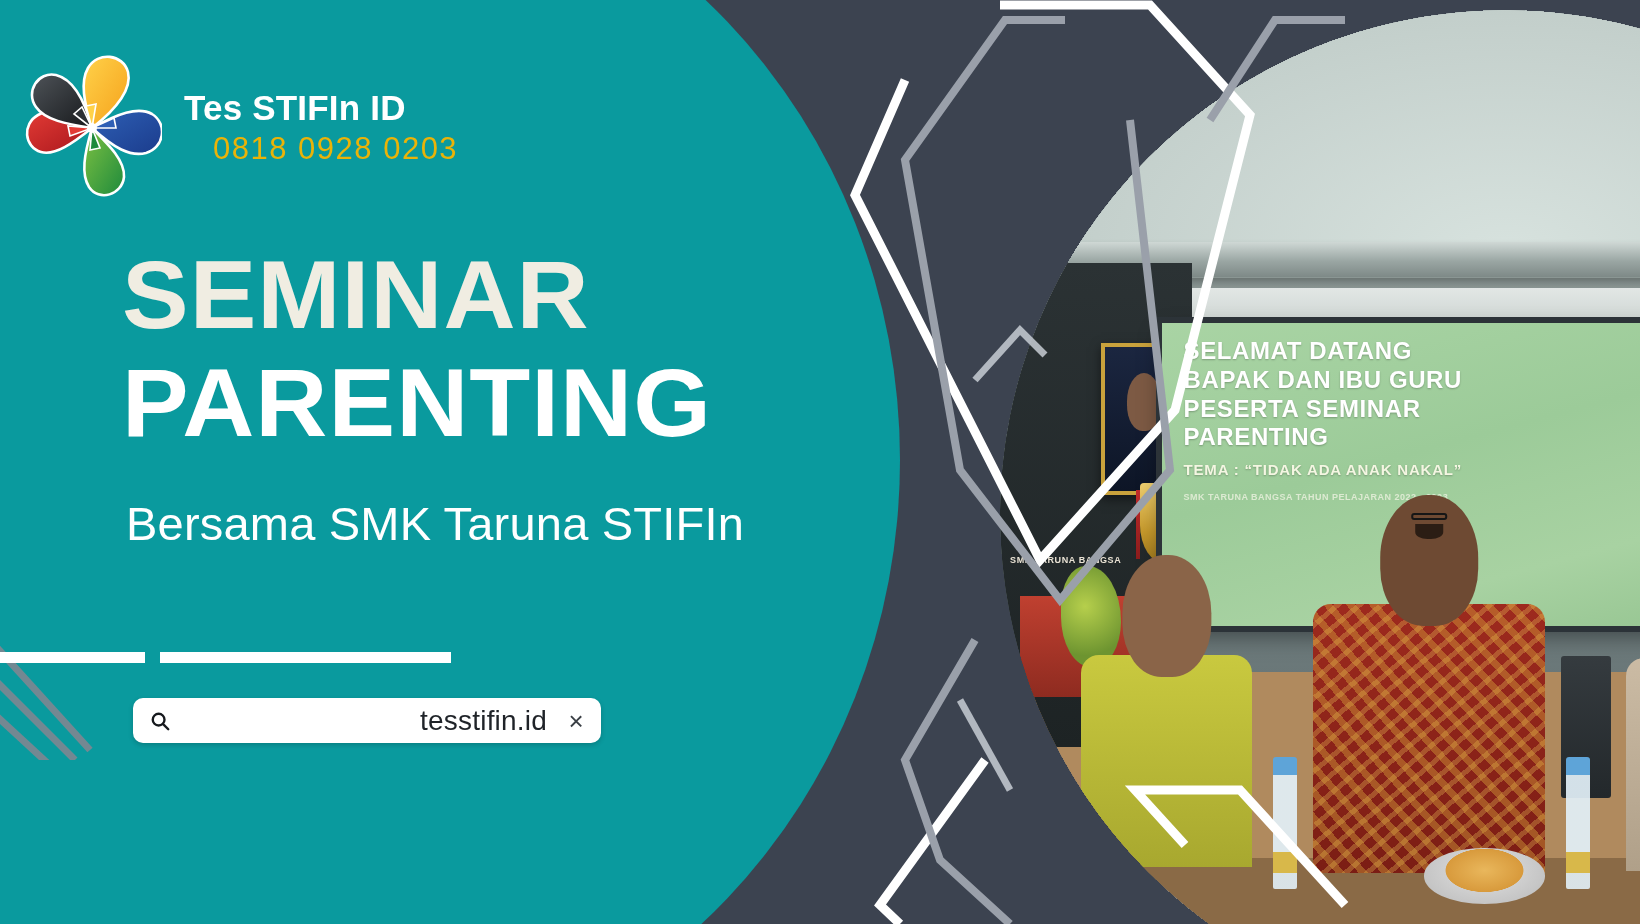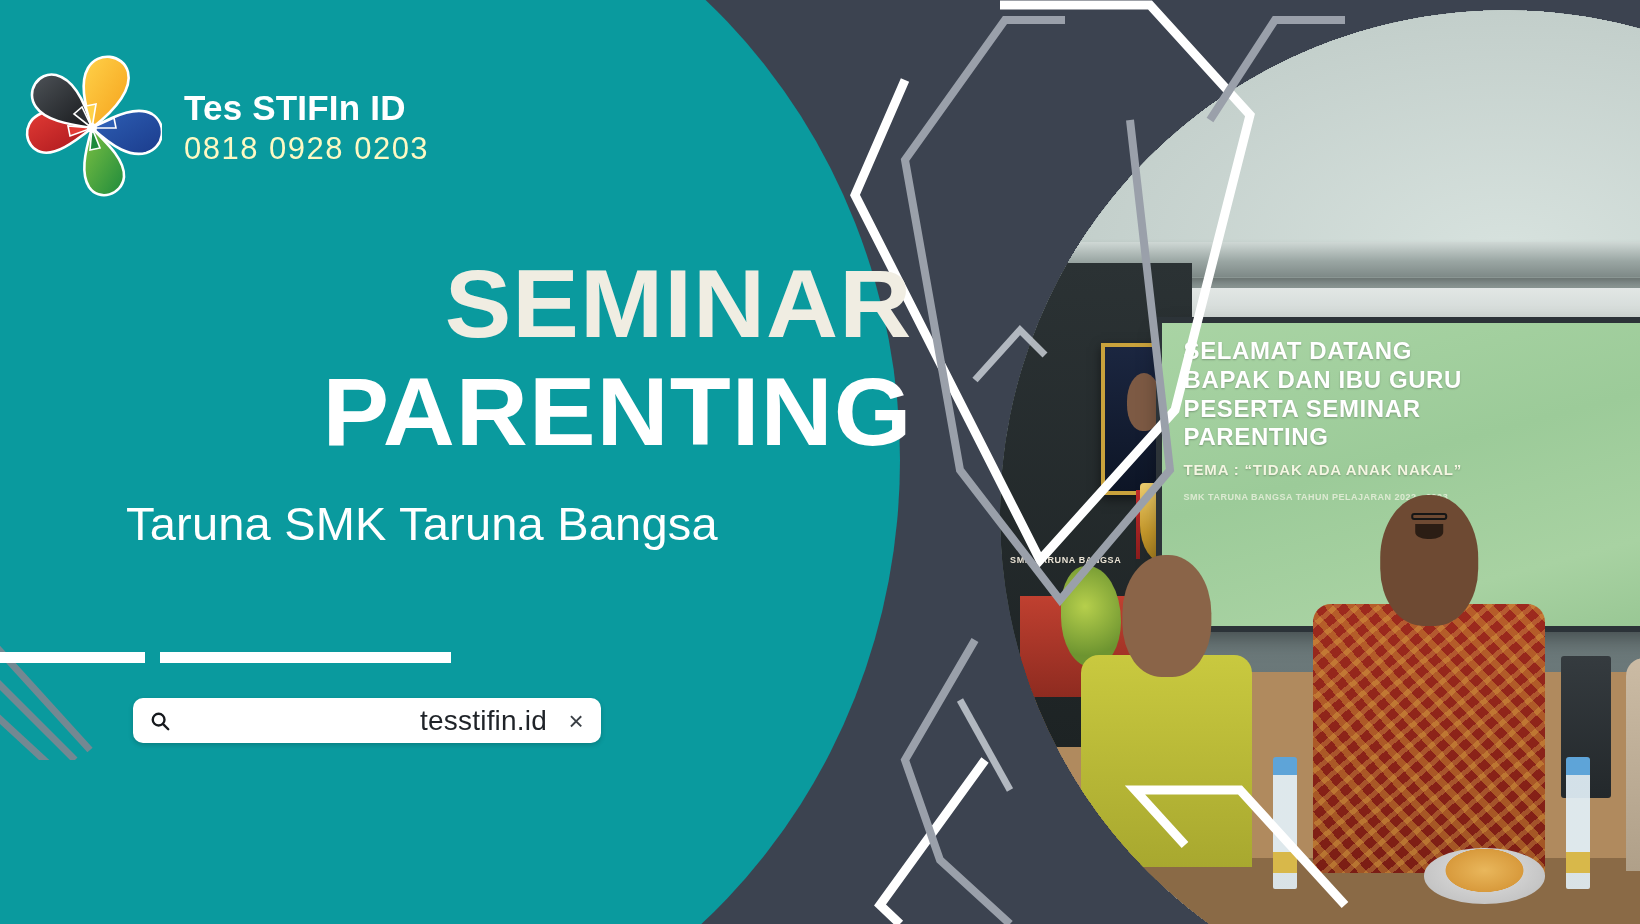--- a/index.html
+++ b/index.html
@@ -259,28 +259,28 @@
 
   .brand { position:absolute; left:22px; top:52px; display:flex; align-items:center; gap:22px; }
 
   .logo-mark { width:140px; height:148px; position:relative; flex:0 0 auto; }
 
   .brand-text { padding-top:6px; }
   .brand-name {
     color:#ffffff; font-size:35px; font-weight:700; letter-spacing:.2px; line-height:1.1;
   }
   .brand-phone {
-    color:#fef9c3; font-size:31px; font-weight:400; letter-spacing:1.5px; line-height:1.25;
+    color:#eab308; font-size:31px; font-weight:400; letter-spacing:1.5px; line-height:1.25;
     margin-top:3px;
+    margin-left:29px;
   }
 
   .headline {
-    position:absolute; left:122px; top:257px;
+    position:absolute; left:122px; top:248px;
     width:760px;
-    text-align:right;
   }
   .hl-1, .hl-2 {
     font-weight:800;
     font-size:96px;
     line-height:.98;
     letter-spacing:1px;
     transform:scaleX(1.04);
     transform-origin:left center;
     white-space:nowrap;
   }
@@ -485,21 +485,21 @@
         <div class="brand-name">Tes STIFIn ID</div>
         <div class="brand-phone">0818 0928 0203</div>
       </div>
     </div>
 
     <div class="headline">
       <div class="hl-1">SEMINAR</div>
       <div class="hl-2">PARENTING</div>
     </div>
 
-    <div class="subhead">Taruna SMK Taruna Bangsa</div>
+    <div class="subhead">Bersama SMK Taruna STIFIn</div>
 
     <div class="rule-short"></div>
     <div class="rule-long"></div>
 
     <div class="searchbar">
       <span class="search-icon">
         <svg viewBox="0 0 24 24" width="22" height="22" fill="none" stroke="#16191d" stroke-width="2.6" stroke-linecap="round">
           <circle cx="10.5" cy="10.5" r="6.4"></circle>
           <line x1="15.4" y1="15.4" x2="21" y2="21"></line>
         </svg>

